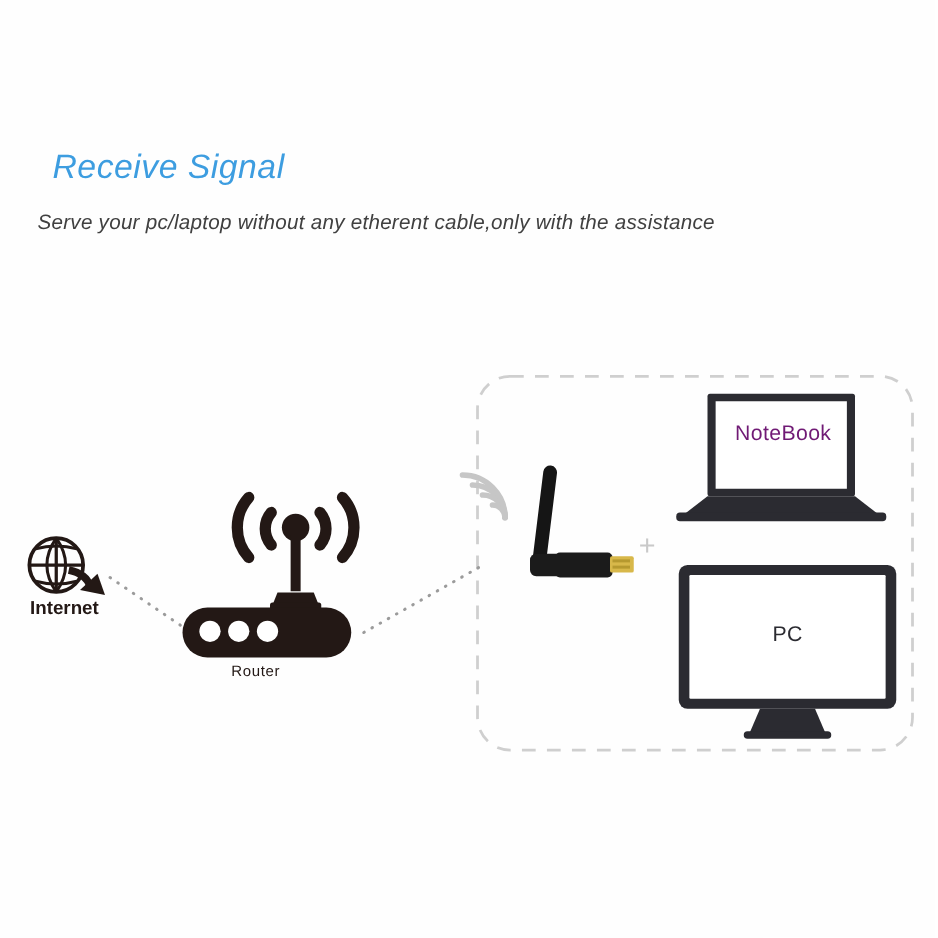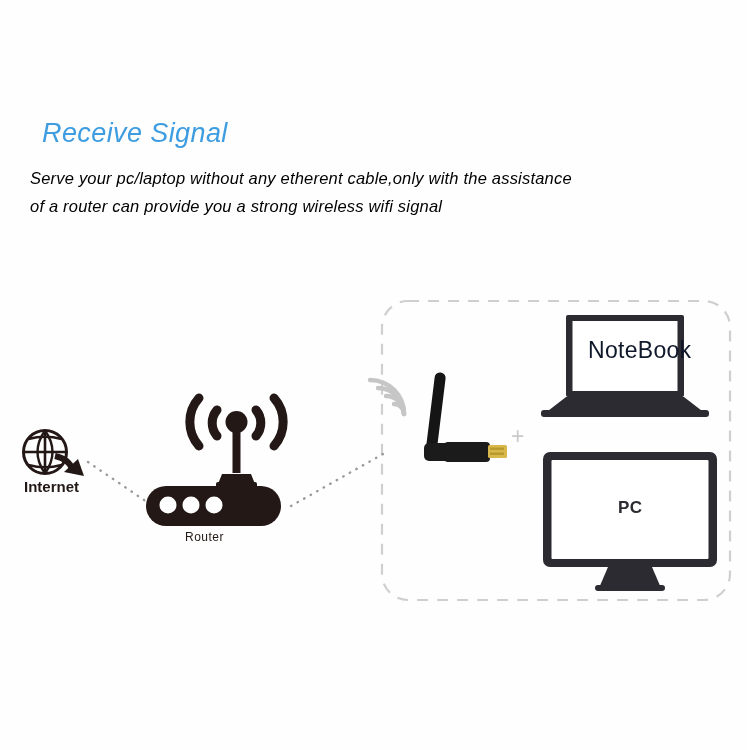--- a/index.html
+++ b/index.html
@@ -33,21 +33,21 @@
   }
   #subtitle {
     position: absolute;
     left: 30px;
     top: 164px;
     width: 680px;
     font-size: 16.5px;
     font-style: italic;
     line-height: 28px;
     letter-spacing: 0.2px;
-    color: #000000;
+    color: #404040;
   }
   #subtitle .line { display: block; white-space: nowrap; }
 
   
   #diagram {
     position: absolute;
     left: 0;
     top: 0;
     width: 750px;
     height: 750px;
@@ -71,30 +71,30 @@
   #label-router {
     left: 185px;
     top: 530px;
     font-size: 12px;
     font-weight: 400;
     letter-spacing: 0.5px;
   }
   #label-notebook {
     left: 588px;
     top: 337px;
-    font-size: 23px;
+    font-size: 17px;
     font-weight: 400;
-    color: #0f172a;
+    color: #701a75;
     letter-spacing: 0.3px;
   }
   #label-pc {
     left: 618px;
     top: 498px;
     font-size: 17px;
-    font-weight: 700;
+    font-weight: 400;
     color: #2b2b31;
     letter-spacing: 0.3px;
   }
   #plus-sign {
     position: absolute;
     left: 511px;
     top: 425px;
     font-size: 23px;
     line-height: 23px;
     color: #c9c9c9;
@@ -103,21 +103,20 @@
 </style>
 </head>
 <body>
 
 <div id="page">
 
   <div id="heading">Receive Signal</div>
 
   <div id="subtitle">
     <span class="line">Serve your pc/laptop without any etherent cable,only with the assistance</span>
-    <span class="line">of a router can provide you a strong wireless wifi signal</span>
   </div>
 
   <svg id="diagram" viewBox="0 0 750 750">
 
     <rect x="382" y="301" width="348" height="299" rx="26" ry="26" fill="none" stroke="#cfcfcf" stroke-width="2.2" stroke-dasharray="11 9" stroke-linecap="butt"></rect>
 
     <path d="M 88 462 L 150 504" fill="none" stroke="#9b9b9b" stroke-width="2.4" stroke-linecap="round" stroke-dasharray="0.5 7"></path>
 
     <path d="M 291 506 L 383 454" fill="none" stroke="#9b9b9b" stroke-width="2.4" stroke-linecap="round" stroke-dasharray="0.5 7"></path>
 

